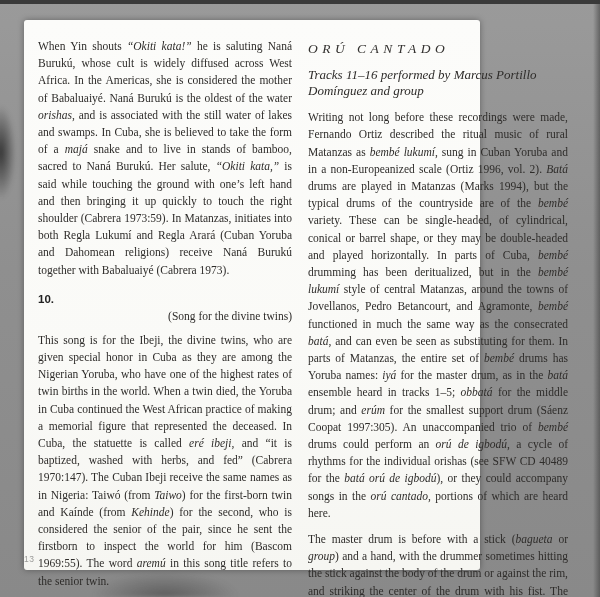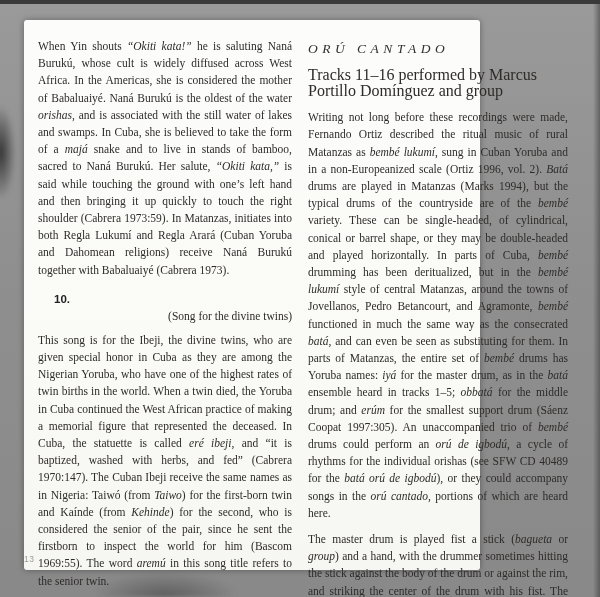--- a/index.html
+++ b/index.html
@@ -47,37 +47,37 @@
   }
   .col-left  { left: 14px;  width: 254px; }
   .col-right { left: 284px; width: 260px; }
   .body-par { margin: 0 0 9px 0; }
   .body-par i { font-style: italic; }
 
   .track-heading {
     display: flex; align-items: baseline;
     font-family: "Liberation Sans", sans-serif;
     font-weight: bold; font-size: 11.5px; line-height: 15px;
-    margin: 13px 0 2px 16px; text-align: left;
+    margin: 13px 0 2px 0; text-align: left;
     color: #222;
   }
   .track-number { width: 23px; flex: 0 0 23px; font-style: normal; }
   .track-title  { font-style: italic; letter-spacing: .1px; }
   .track-subtitle {
     font-family: "Liberation Serif", serif; font-weight: normal;
     font-size: 11.5px; line-height: 15px;
     margin: 0 0 8px 23px; text-align: right; color: #2e2c2a;
   }
   .section-heading {
     font-style: italic; font-weight: normal;
     font-size: 13.5px; letter-spacing: 4.5px;
     margin: 2px 0 10px 0; text-align: left; color: #33312f;
   }
   .section-subtitle {
-    font-size: 16px; line-height: 16px;
+    font-style: italic; font-size: 13px; line-height: 16px;
     margin: 0 0 10px 0; text-align: left; color: #2e2c2a;
   }
   .page-number {
     position: absolute; left: 0; right: 0; bottom: 6px;
     text-align: left;
     font-family: "Liberation Sans", sans-serif;
     font-size: 8.5px; color: #9a9a98; letter-spacing: .5px;
   }
 </style>
 </head>
@@ -101,17 +101,17 @@
     <div class="track-subtitle">(Song for the divine twins)</div>
 
     <p class="body-par"><span>This song is for the Ibeji, the divine twins, who are given special honor in Cuba as they are among the Nigerian Yoruba, who have one of the highest rates of twin births in the world. When a twin died, the Yoruba in Cuba continued the West African practice of making a memorial figure that represented the deceased. In Cuba, the statuette is called </span><i>eré ibeji</i><span>, and “it is baptized, washed with herbs, and fed” (Cabrera 1970:147). The Cuban Ibeji receive the same names as in Nigeria: Taiwó (from </span><i>Taiwo</i><span>) for the first-born twin and Kaínde (from </span><i>Kehinde</i><span>) for the second, who is considered the senior of the pair, since he sent the firstborn to inspect the world for him (Bascom 1969:55). The word </span><i>aremú</i><span> in this song title refers to the senior twin.</span></p>
   </div>
 
   <div class="text-column col-right">
     <h2 class="section-heading">ORÚ CANTADO</h2>
     <div class="section-subtitle">Tracks 11–16 performed by Marcus Portillo Domínguez and group</div>
 
     <p class="body-par"><span>Writing not long before these recordings were made, Fernando Ortiz described the ritual music of rural Matanzas as </span><i>bembé lukumí</i><span>, sung in Cuban Yoruba and in a non-Europeanized scale (Ortiz 1996, vol. 2). </span><i>Batá</i><span> drums are played in Matanzas (Marks 1994), but the typical drums of the countryside are of the </span><i>bembé</i><span> variety. These can be single-headed, of cylindrical, conical or barrel shape, or they may be double-headed and played horizontally. In parts of Cuba, </span><i>bembé</i><span> drumming has been deritualized, but in the </span><i>bembé lukumí</i><span> style of central Matanzas, around the towns of Jovellanos, Pedro Betancourt, and Agramonte, </span><i>bembé</i><span> functioned in much the same way as the consecrated </span><i>batá</i><span>, and can even be seen as substituting for them. In parts of Matanzas, the entire set of </span><i>bembé</i><span> drums has Yoruba names: </span><i>iyá</i><span> for the master drum, as in the </span><i>batá</i><span> ensemble heard in tracks 1–5; </span><i>obbatá</i><span> for the middle drum; and </span><i>erúm</i><span> for the smallest support drum (Sáenz Coopat 1997:305). An unaccompanied trio of </span><i>bembé</i><span> drums could perform an </span><i>orú de igbodú</i><span>, a cycle of rhythms for the individual orishas (see SFW CD 40489 for the </span><i>batá orú de igbodú</i><span>), or they could accompany songs in the </span><i>orú cantado</i><span>, portions of which are heard here.</span></p>
-    <p class="body-par"><span>The master drum is played fist a stick (</span><i>bagueta</i><span> or </span><i>group</i><span>) and a hand, with the drummer sometimes hitting the stick against the body of the drum or against the rim, and striking the center of the drum with his fist. The support drums are played with sticks, and it is difficult</span></p>
+    <p class="body-par"><span>The master drum is before with a stick (</span><i>bagueta</i><span> or </span><i>group</i><span>) and a hand, with the drummer sometimes hitting the stick against the body of the drum or against the rim, and striking the center of the drum with his fist. The support drums are played with sticks, and it is difficult</span></p>
   </div>
 
   <div class="page-number">13</div>
 </div>
 
 </body></html>

